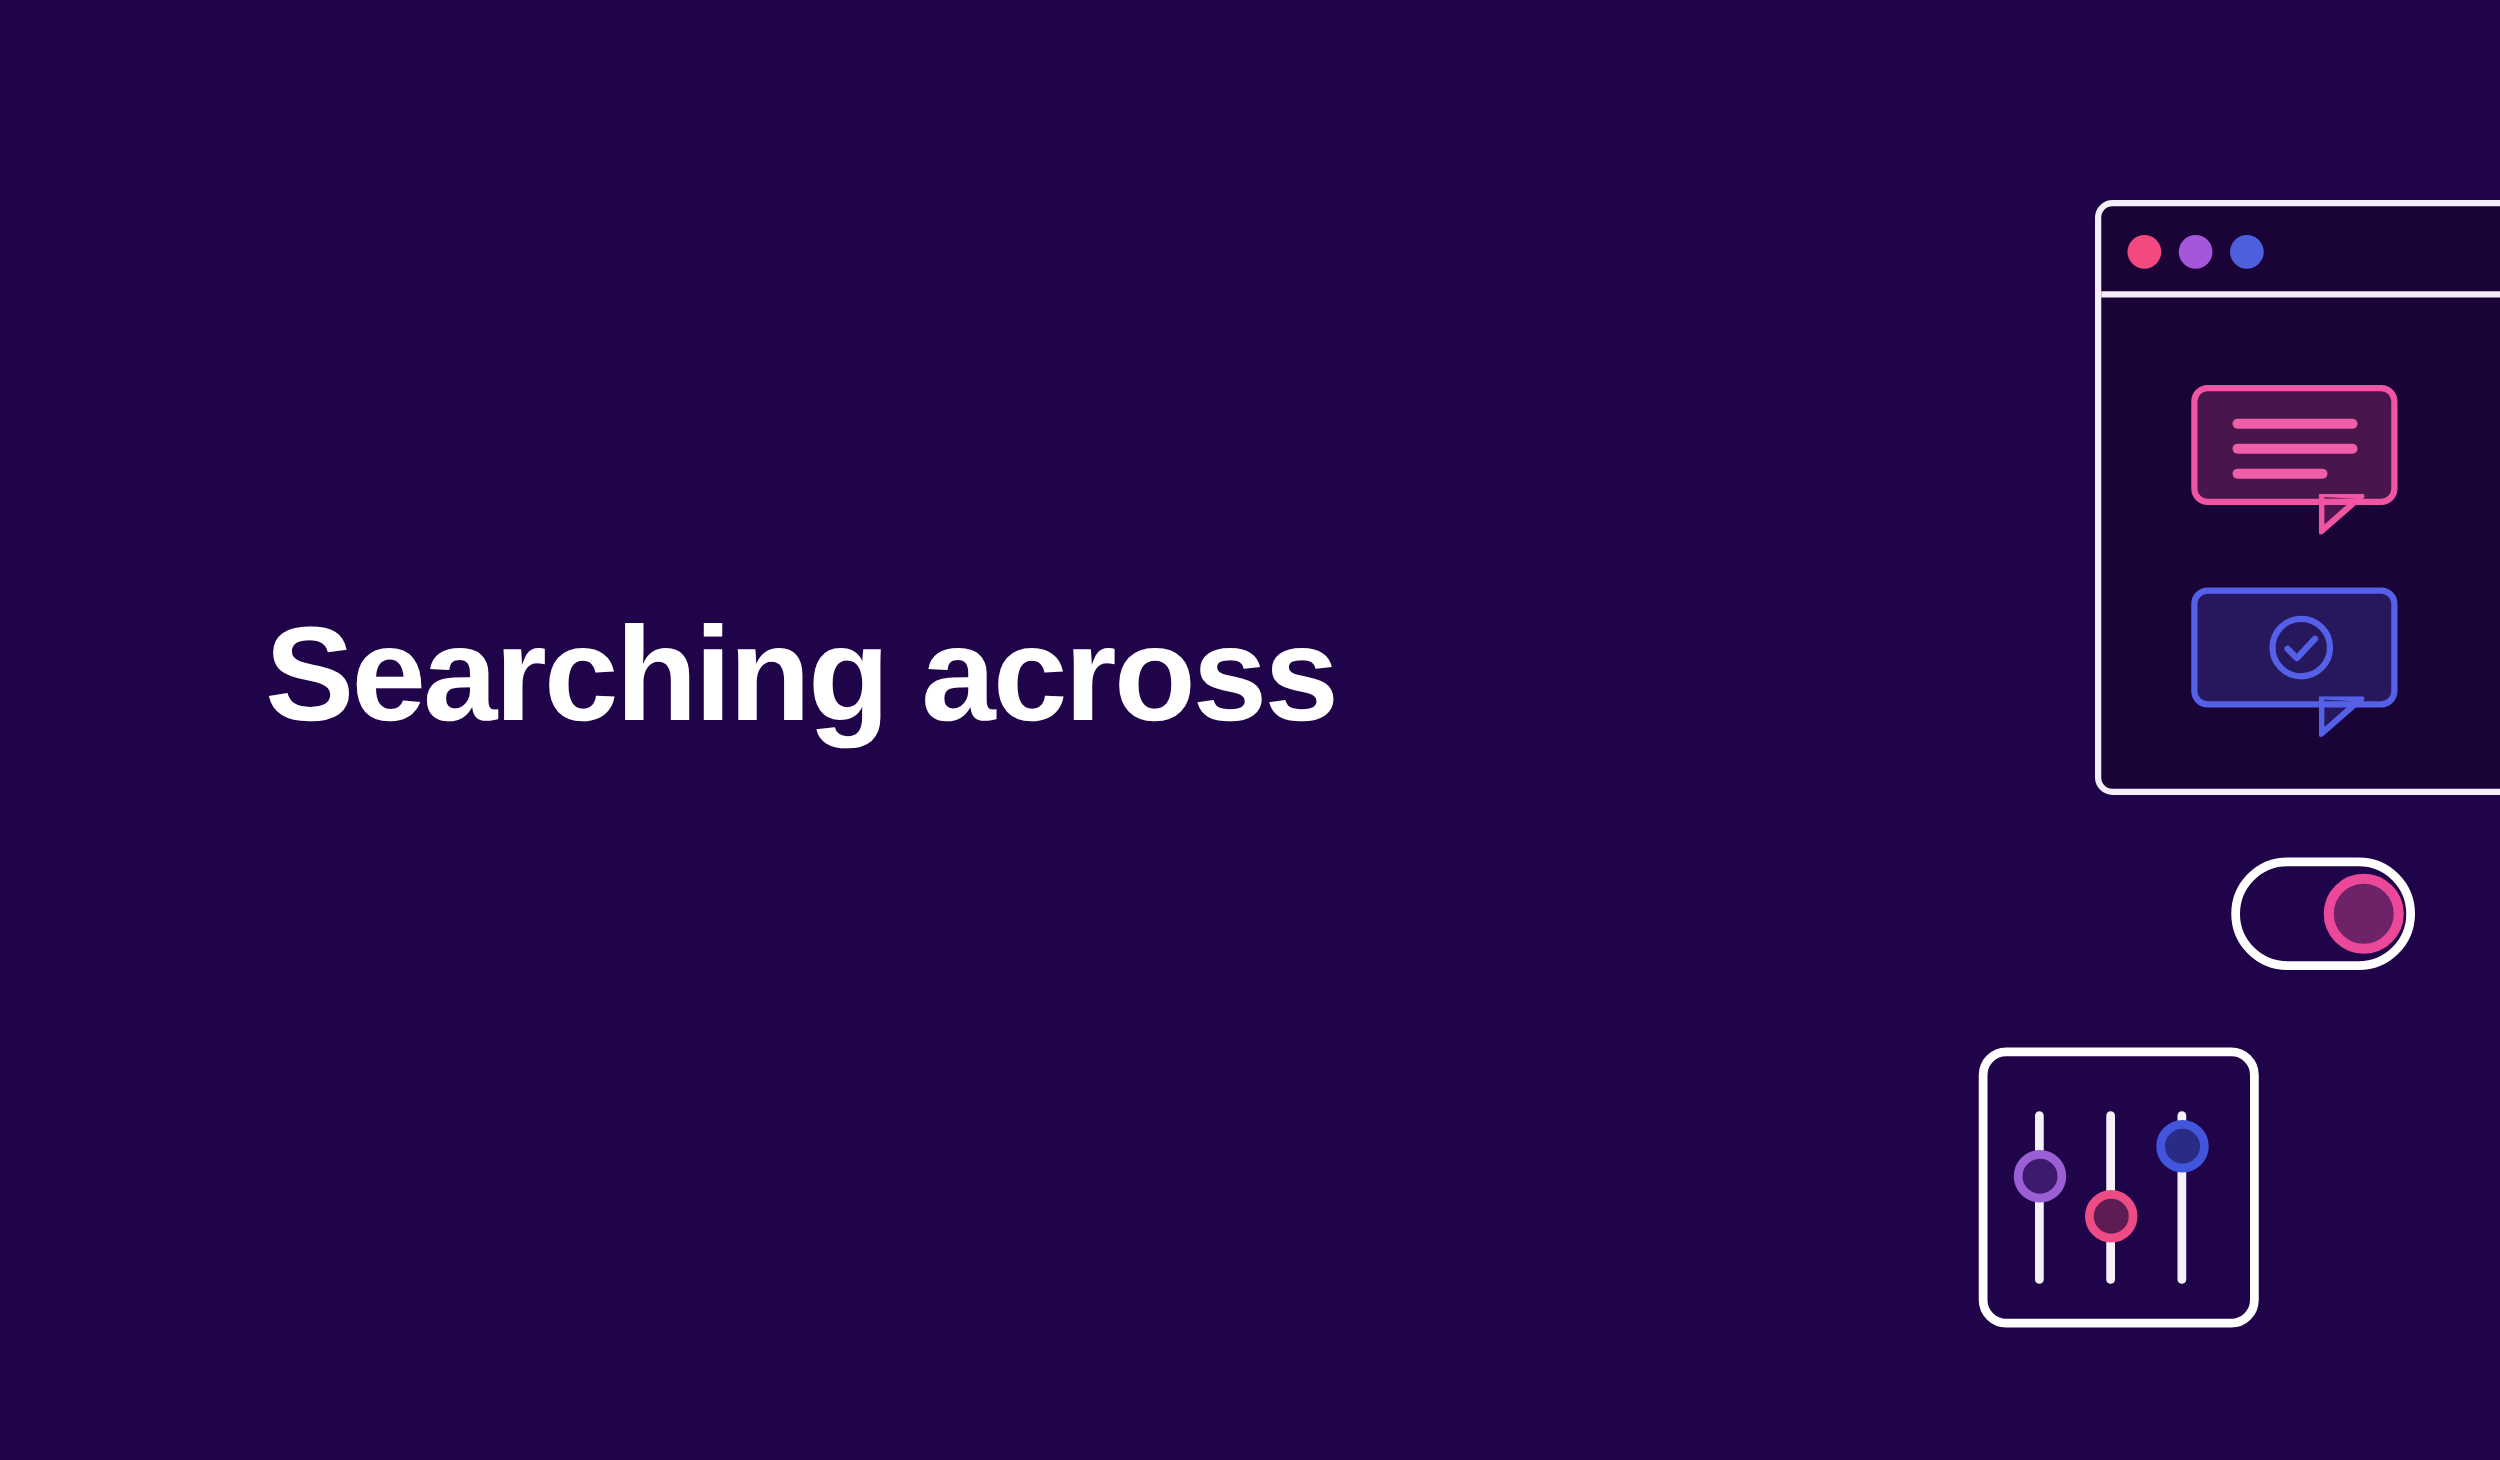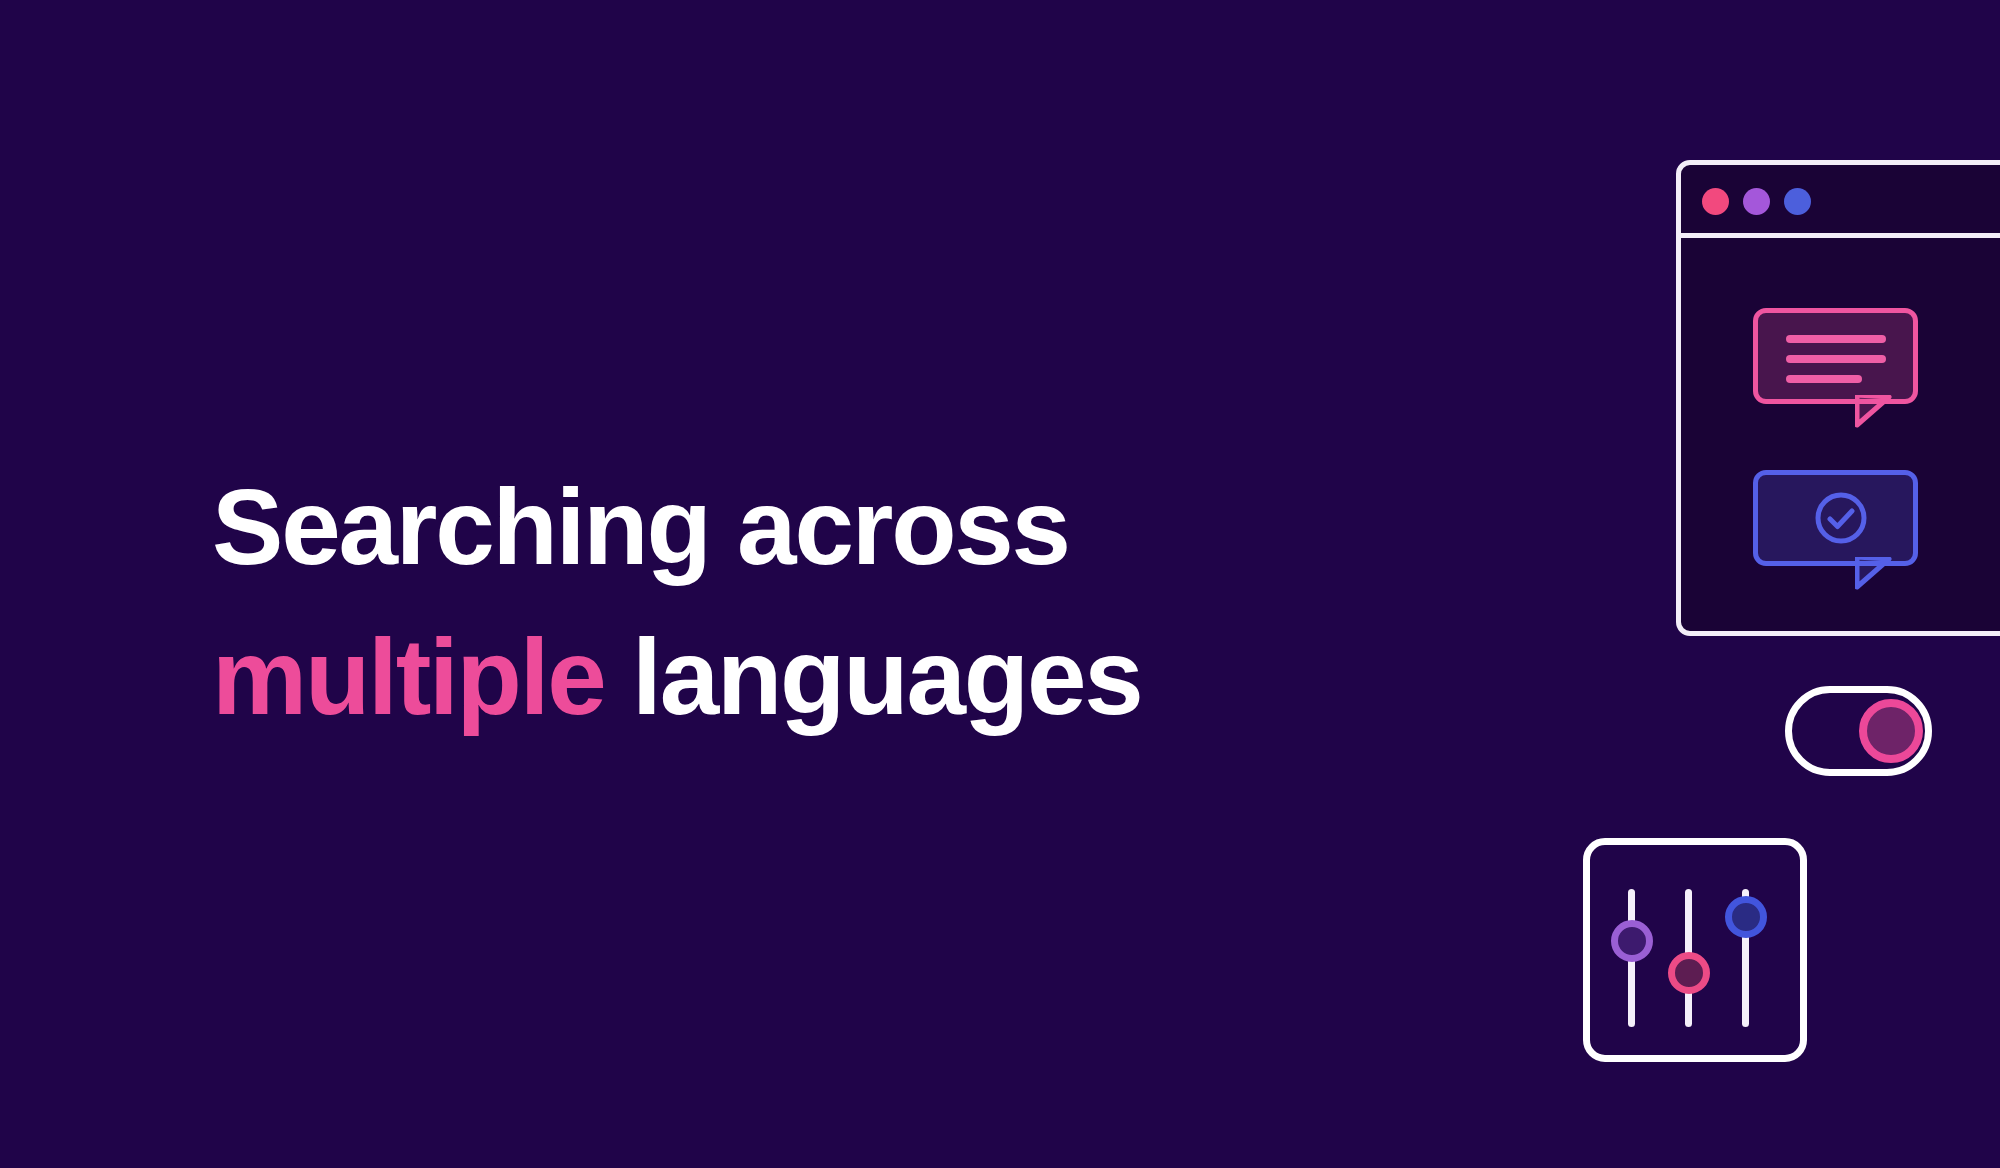--- a/index.html
+++ b/index.html
@@ -16,21 +16,21 @@
     width: 2000px;
     height: 1168px;
     overflow: hidden;
     background: #200449;
   }
 
   
   #headline {
     position: absolute;
     left: 212px;
-    top: 452px;
+    top: 464px;
     width: 1120px;
   }
   .headline-line {
     font-family: "Liberation Sans", sans-serif;
     font-weight: 700;
     font-size: 107px;
     line-height: 150px;
     letter-spacing: -2.2px;
     color: #ffffff;
     white-space: nowrap;
@@ -202,21 +202,20 @@
     background: #2a2b84;
   }
 </style>
 </head>
 <body>
 
 <div id="stage">
 
   <div id="headline">
     <div class="headline-line">Searching across</div>
-    <div class="headline-line"><span class="hl-accent">multiple</span><span> languages</span></div>
   </div>
 
   <div id="browser-window">
 
     <div id="browser-titlebar">
       <span class="win-dot" id="win-dot-1"></span>
       <span class="win-dot" id="win-dot-2"></span>
       <span class="win-dot" id="win-dot-3"></span>
     </div>
 

